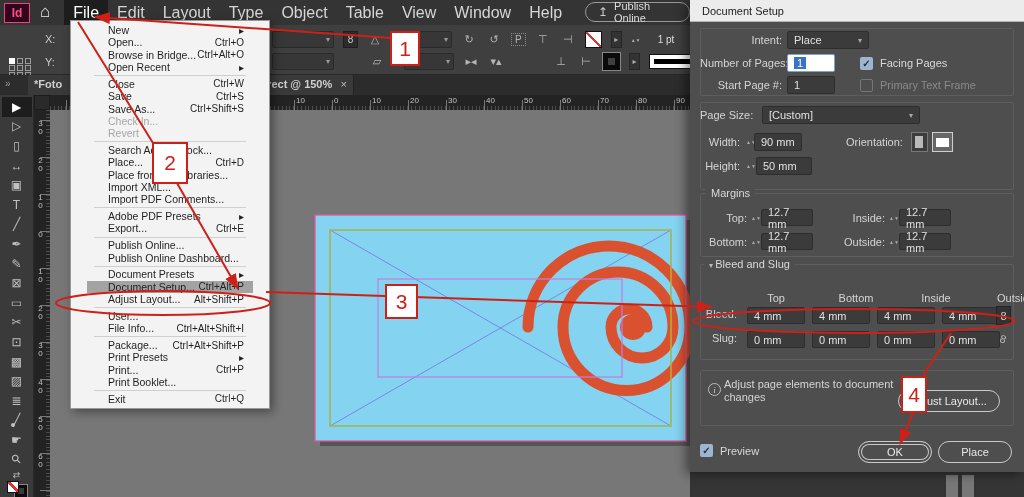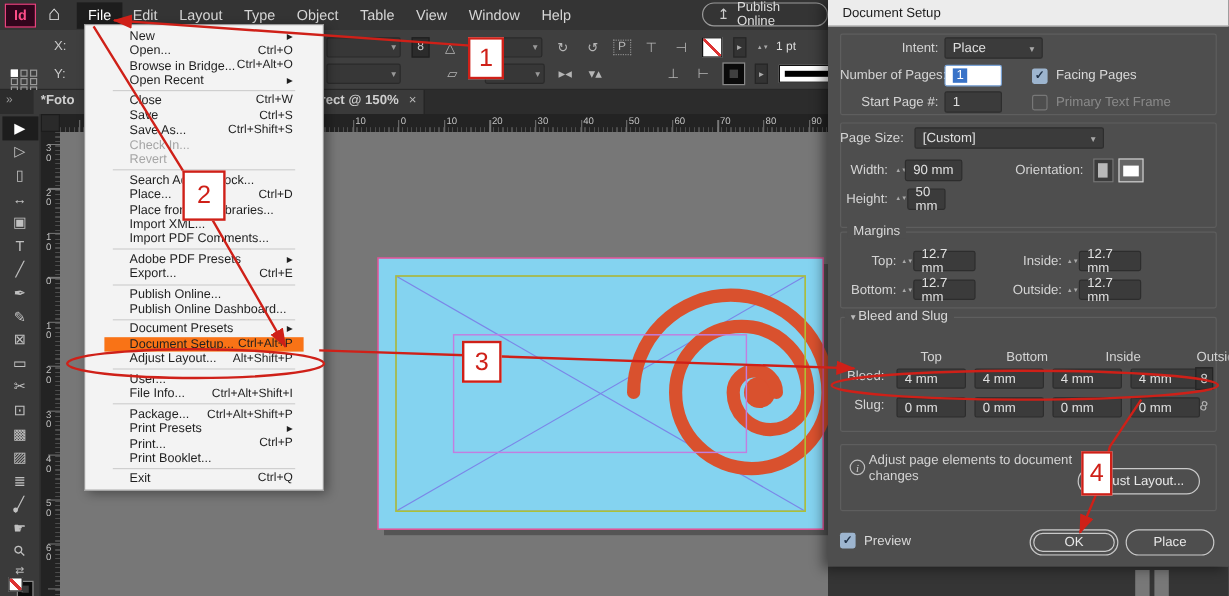--- a/index.html
+++ b/index.html
@@ -5,21 +5,21 @@
   *{margin:0;padding:0;box-sizing:border-box}
   html,body{background:#1e1e1e}
   body{font-family:"Liberation Sans",sans-serif}
   .stage{position:relative;width:1024px;height:497px;overflow:hidden;background:#777;font-size:11px}
   .abs{position:absolute}
 
   
   #menubar{left:0;top:0;width:690px;height:25px;background:#343434;display:flex;align-items:center;z-index:20}
   #id-logo{width:26px;height:20px;margin:0 6px 0 4px;background:#31051c;border:1px solid #e9447e;color:#ff4d88;font-weight:bold;font-size:12px;display:flex;align-items:center;justify-content:center}
   #home-icon{color:#e8e8e8;font-size:17px;margin:0 14px 2px 4px}
-  .mb-item{color:#d6d6d6;font-size:12px;padding:4px 9px}
+  .mb-item{color:#d6d6d6;font-size:16px;padding:4px 9px}
   .mb-item.active{background:#1d1d1d;color:#fff}
   #publish-btn{position:absolute;left:585px;top:2px;height:20px;padding:0 12px;border:1px solid #9a9a9a;border-radius:10px;color:#ddd;display:flex;align-items:center;gap:6px;font-size:11px}
   #publish-btn .up{font-size:12px;color:#ccc}
 
   
   #controlbar{left:0;top:25px;width:690px;height:50px;background:#3f3f3f;border-bottom:1px solid #282828;z-index:20;color:#b9b9b9}
   #proxy{left:9px;top:33px;display:grid;grid-template-columns:repeat(3,7px);grid-gap:1px}
   #proxy i{width:6px;height:6px;border:1px solid #9a9a9a;display:block}
   #proxy i.f{background:#fff;border-color:#fff}
   .xy{position:absolute;left:45px;font-size:11px;color:#c9c9c9}
@@ -27,21 +27,21 @@
   .tb-dd{width:62px;height:17px;background:#373737;border:1px solid #2a2a2a;border-radius:2px;display:flex;align-items:center;justify-content:flex-end;padding-right:3px;color:#999;font-size:8px}
   .tb-chain{width:15px;height:17px;background:#2b2b2b;border:1px solid #1f1f1f;color:#ccc;font-size:10px;display:flex;align-items:center;justify-content:center}
   .tb-glyph{font-size:11px;color:#b5b5b5;width:16px;text-align:center}
   .tb-sf{display:flex;align-items:center;gap:2px}
   .stepper{display:flex;flex-direction:column;justify-content:center;line-height:4px;font-size:5px;color:#aaa;width:8px}
   .tb-field{width:50px;height:17px;background:#373737;border:1px solid #2a2a2a;border-radius:2px;display:flex;align-items:center;justify-content:flex-end;padding-right:3px;color:#999;font-size:8px}
   .pbox{border:1px dotted #8a8a8a;padding:0 3px;font-size:10px;color:#b5b5b5}
   .fillsw{width:17px;height:17px;background:#fff;border:1px solid #111;background-image:linear-gradient(45deg,transparent 44%,#d33 44%,#d33 56%,transparent 56%)}
   .strokesw{width:17px;height:17px;border:5px solid #0a0a0a;background:#3f3f3f;outline:1px solid #888}
   .tb-arr{width:11px;height:17px;background:#333;border:1px solid #262626;color:#aaa;font-size:8px;display:flex;align-items:center;justify-content:center}
-  .tb-pt{display:flex;align-items:center;gap:8px;color:#ddd;font-size:10px}
+  .tb-pt{display:flex;align-items:center;gap:19px;color:#ddd;font-size:10px}
   .strokebar{width:56px;height:15px;background:#fff;border:1px solid #111;display:flex;align-items:center}
   .strokebar i{display:block;height:5px;background:#000;width:46px;margin:0 auto}
 
   
   #tabbar{left:0;top:75px;width:690px;height:20px;background:#2c2c2c;z-index:20;color:#bbb}
   #tab-chevrons{position:absolute;left:5px;top:3px;font-size:10px;color:#999}
   #doc-tab{position:absolute;left:28px;top:0;width:326px;height:20px;background:#3a3a3a;border-right:1px solid #222;color:#cfcfcf;font-size:11px}
   #tab-left{position:absolute;left:6px;top:3px;font-weight:bold}
   #tab-right{position:absolute;left:222px;top:3px;font-weight:bold}
   #tab-close{position:absolute;right:6px;top:3px;color:#bbb}
@@ -67,21 +67,21 @@
 
   
   #page-svg{left:0;top:0;z-index:5}
   #below-dialog{left:690px;top:472px;width:334px;height:25px;background:#353535;z-index:6}
   #below-dialog i{position:absolute;top:3px;width:12px;height:22px;background:#787878}
 
   
   #file-menu{left:70px;top:20px;width:200px;background:#f3f3f3;border:1px solid #999;box-shadow:3px 3px 9px rgba(0,0,0,.4);z-index:50;padding:3px 16px}
   .fm-item{display:flex;justify-content:space-between;align-items:center;height:12.3px;padding:0 9px 0 21px;font-size:10.5px;color:#1f1f1f}
   .fm-item.disabled{color:#a5a5a5}
-  .fm-item.highlighted{background:#f97316}
+  .fm-item.highlighted{background:#a3a3a3}
   .fm-label{white-space:nowrap}
   .fm-right{white-space:nowrap;font-size:10px}
   .fm-sep{height:4.6px;position:relative}
   .fm-sep::after{content:"";position:absolute;left:7px;right:7px;top:2px;border-top:1px solid #cfcfcf}
 
   
   #dialog{left:690px;top:0;width:334px;height:472px;background:#4e4e4e;z-index:40;box-shadow:-4px 2px 10px rgba(0,0,0,.45);color:#d9d9d9}
   #dlg-title{position:absolute;left:0;top:0;width:334px;height:22px;background:#ececec;color:#1c1c1c;font-size:11px;display:flex;align-items:center;padding-left:12px;border-bottom:1px solid #b5b5b5}
   .sect{position:absolute;border:1px solid #5e5e5e;border-radius:2px}
   .sect-legend{position:absolute;background:#4e4e4e;padding:0 5px;font-size:11px;color:#d9d9d9}
@@ -468,21 +468,21 @@
       <span class="orient" style="margin-left:8px">
           <i></i>
         </span>
       <span class="orient land" style="margin-left:4px">
           <i></i>
         </span>
     </div>
     <div class="drow" style="left:10px;top:157px">
       <span class="dlabel" style="width:40px">Height:</span>
       <span class="stepper" style="margin-left:6px">▲▼</span>
-      <div class="fld" style="width:32px;margin-left:2px">
+      <div class="fld" style="width:56px;margin-left:2px">
         <span>50 mm</span>
       </div>
     </div>
 
     <div class="sect" style="left:10px;top:193px;width:314px;height:64px"></div>
     <span class="sect-legend" style="left:16px;top:187px">Margins</span>
     <div class="drow" style="left:10px;top:209px">
       <span class="dlabel" style="width:47px">Top:</span>
       <span class="stepper" style="margin-left:4px">▲▼</span>
       <div class="fld" style="width:52px;height:17px;margin-left:2px">

